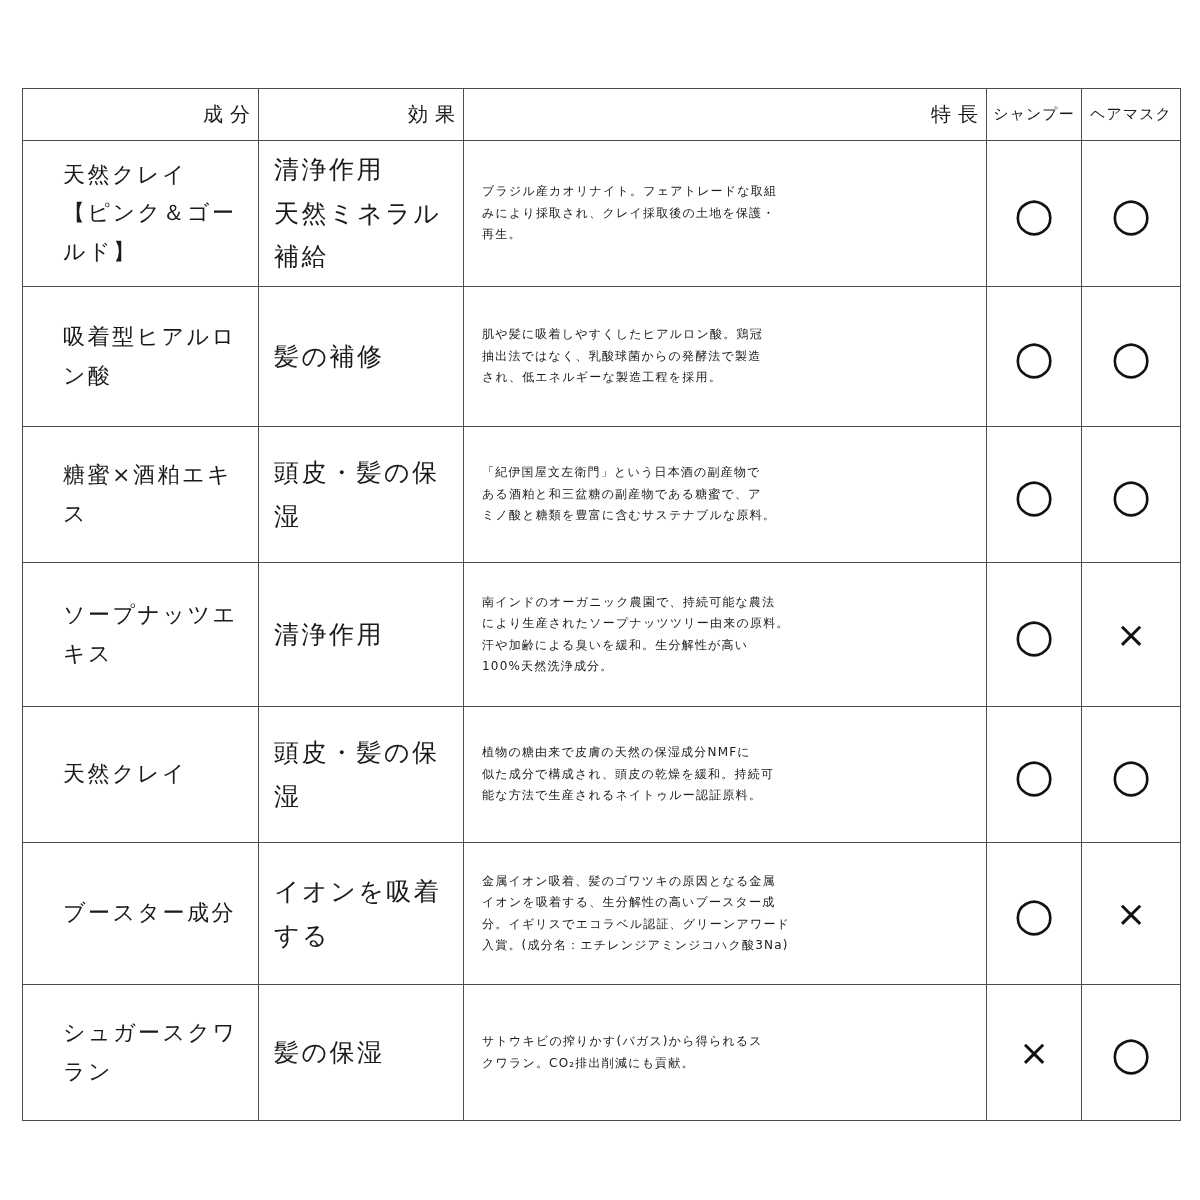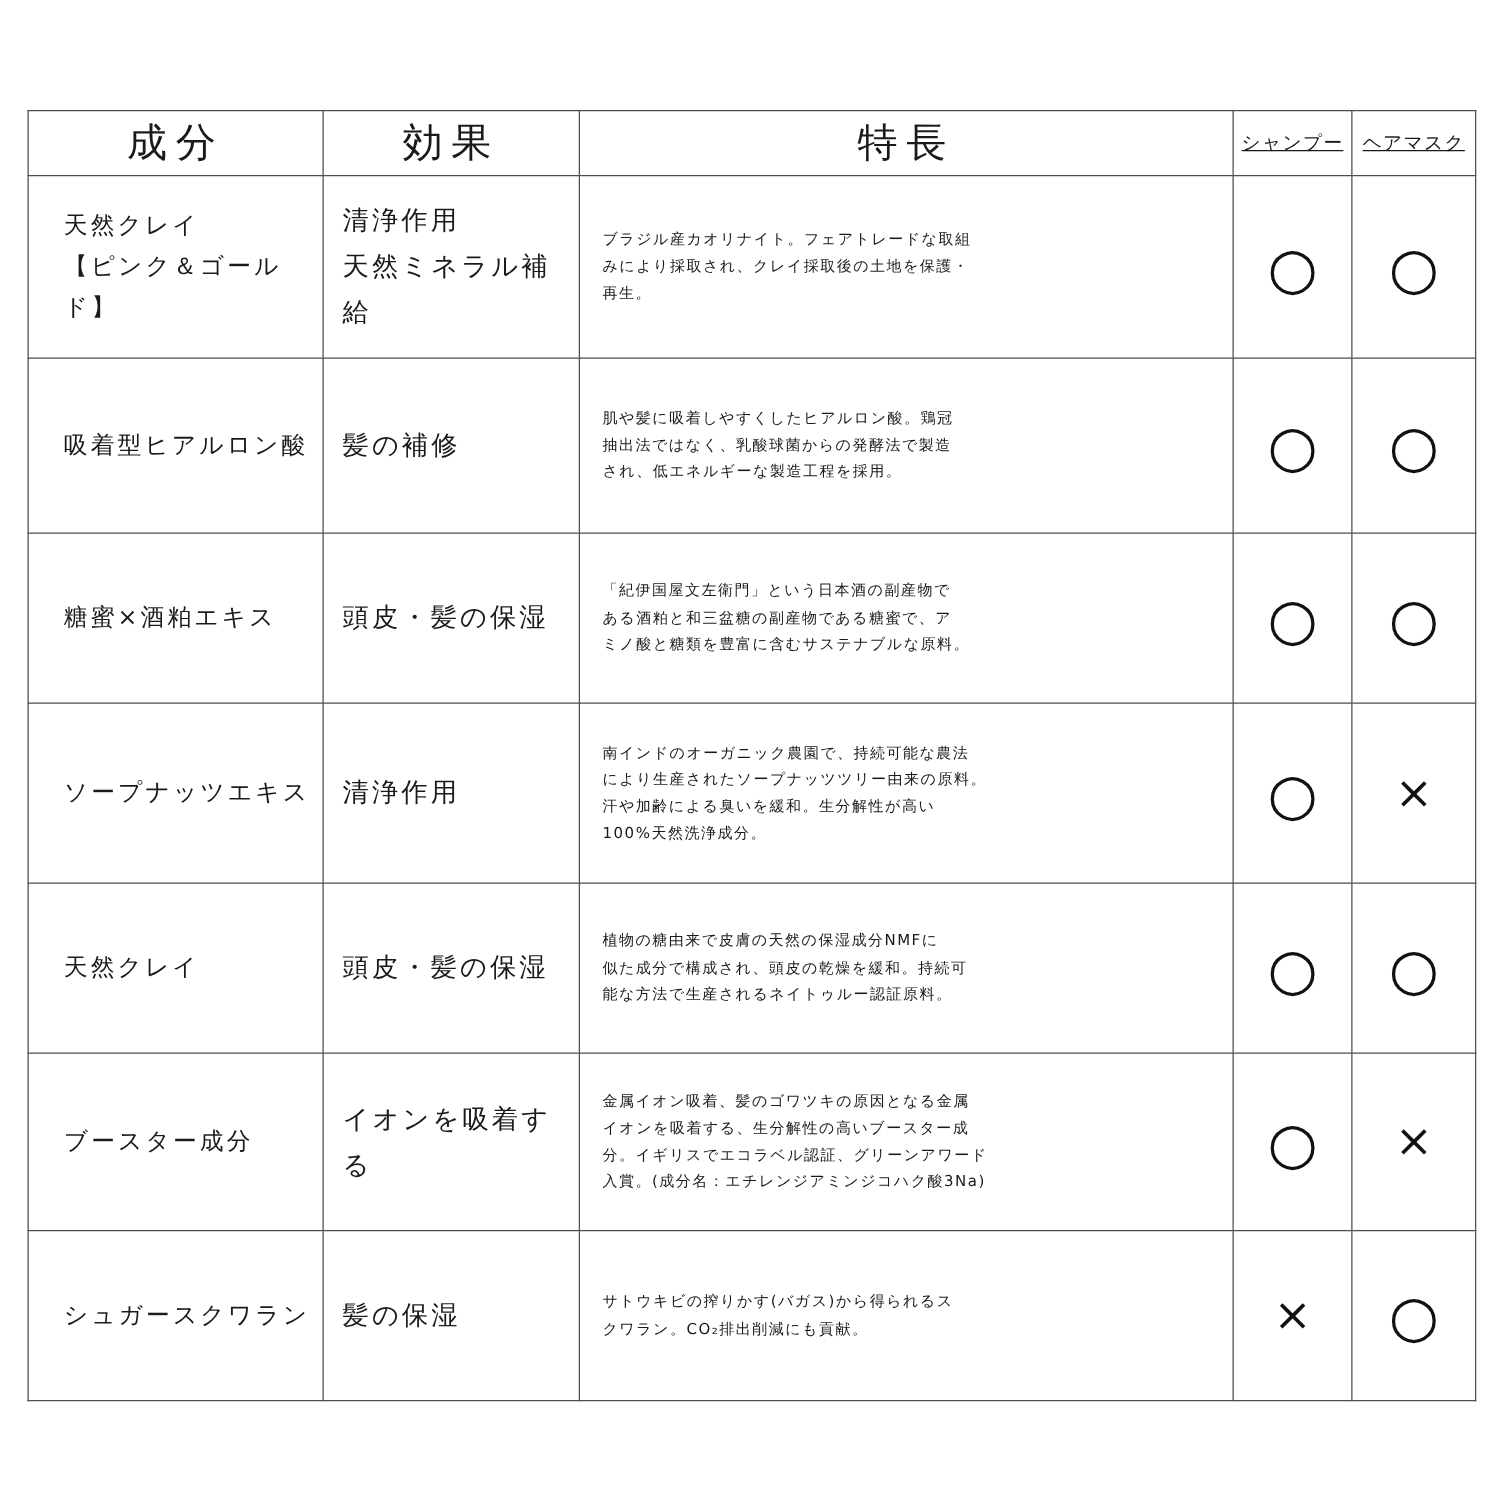--- a/index.html
+++ b/index.html
@@ -28,54 +28,53 @@
   }
   table.ingredients th,
   table.ingredients td {
     border: 1.5px solid #4d4d4d;
     box-sizing: border-box;
     vertical-align: middle;
   }
   
   thead tr { height: 52px; }
   th.main-header {
-    font-size: 32px;
+    font-size: 20px;
     font-weight: normal;
     letter-spacing: 7px;
-    text-align: center;
+    text-align: right;
   }
   th.sub-header {
     font-size: 15px;
     font-weight: normal;
     letter-spacing: 1px;
     text-align: center;
     padding: 0 2px;
-    text-decoration: underline;
   }
   
   tbody tr:nth-child(1) { height: 146px; }
   tbody tr:nth-child(2) { height: 140px; }
   tbody tr:nth-child(3) { height: 136px; }
   tbody tr:nth-child(4) { height: 144px; }
   tbody tr:nth-child(5) { height: 136px; }
   tbody tr:nth-child(6) { height: 142px; }
   tbody tr:nth-child(7) { height: 136px; margin-left: 47px; }
 
   td.ingredient {
-    padding-left: 28px;
+    padding-left: 40px;
     padding-right: 8px;
-    font-size: 19px;
+    font-size: 22px;
     letter-spacing: 2.5px;
     line-height: 1.75;
     white-space: pre-line;
   }
   td.effect {
     padding-left: 15px;
     padding-right: 6px;
-    font-size: 21px;
+    font-size: 25px;
     letter-spacing: 2.5px;
     line-height: 1.75;
     white-space: pre-line;
     font-family: Liberation Serif, serif;
   }
   td.feature {
     padding-left: 18px;
     padding-right: 10px;
     font-size: 12px;
     letter-spacing: 1.2px;

